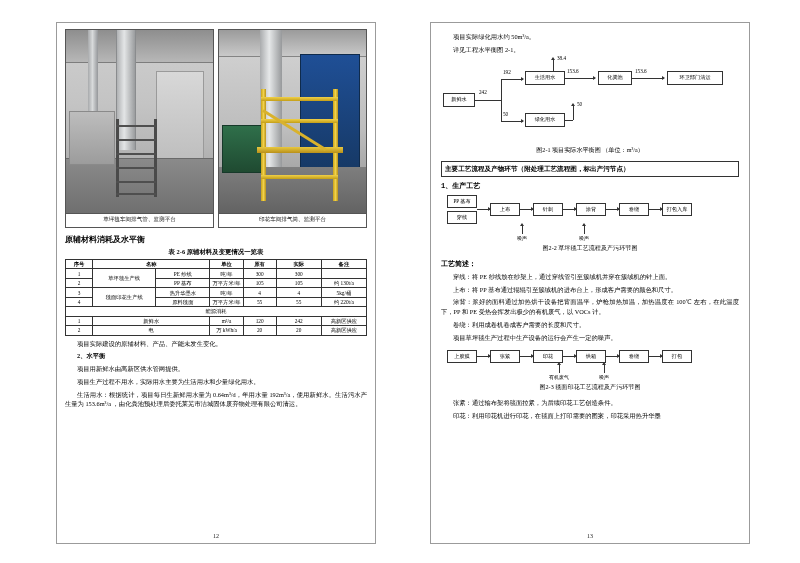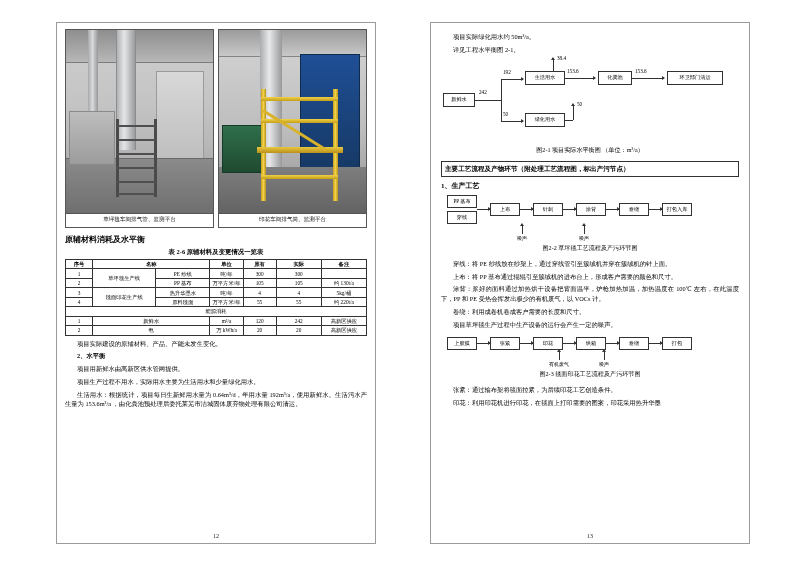--- a/index.html
+++ b/index.html
@@ -237,20 +237,21 @@
     font-size: 8px;
     font-weight: bold;
     margin: 6px 0 3px 0;
     color: #000;
   }
   .h2 {
     font-size: 7px;
     font-weight: bold;
     margin: 3px 0 2px 0;
     color: #000;
+    font-family: Liberation Mono, monospace;
   }
   .tbl-title {
     font-size: 6.4px;
     text-align: center;
     font-weight: bold;
     margin: 2px 0 2px 0;
   }
   table.doc {
     border-collapse: collapse;
     width: 100%;
@@ -617,20 +618,21 @@
         <div style="width:52px"></div>
         <div class="emitcol">
           <div class="vtick arrow-top"></div>
           <div class="emitlbl">噪声</div>
         </div>
       </div>
     </div>
 
     <div class="fig-cap">图2-2    草坪毯工艺流程及产污环节图</div>
 
+    <div class="h2">工艺简述：</div>
 
     <p class="para">穿线：将 PE 纱线放在纱架上，通过穿线管引至簇绒机并穿在簇绒机的针上面。</p>
     <p class="para">上布：将 PP 基布通过辊辊引至簇绒机的进布台上，形成客户需要的颜色和尺寸。</p>
     <p class="para">涂背：浆好的面料通过加热烘干设备把背面温平，炉枪加热加温，加热温度在 100℃ 左右，在此温度下，PP 和 PE 受热会挥发出极少的有机废气，以 VOCs 计。</p>
     <p class="para">卷绕：利用成卷机卷成客户需要的长度和尺寸。</p>
     <p class="para">项目草坪毯生产过程中生产设备的运行会产生一定的噪声。</p>
 
     <div class="proc" style="margin-top:8px;">
       <div class="procrow" style="padding-left:6px;">
         <div class="pbox">上胶膜</div>

